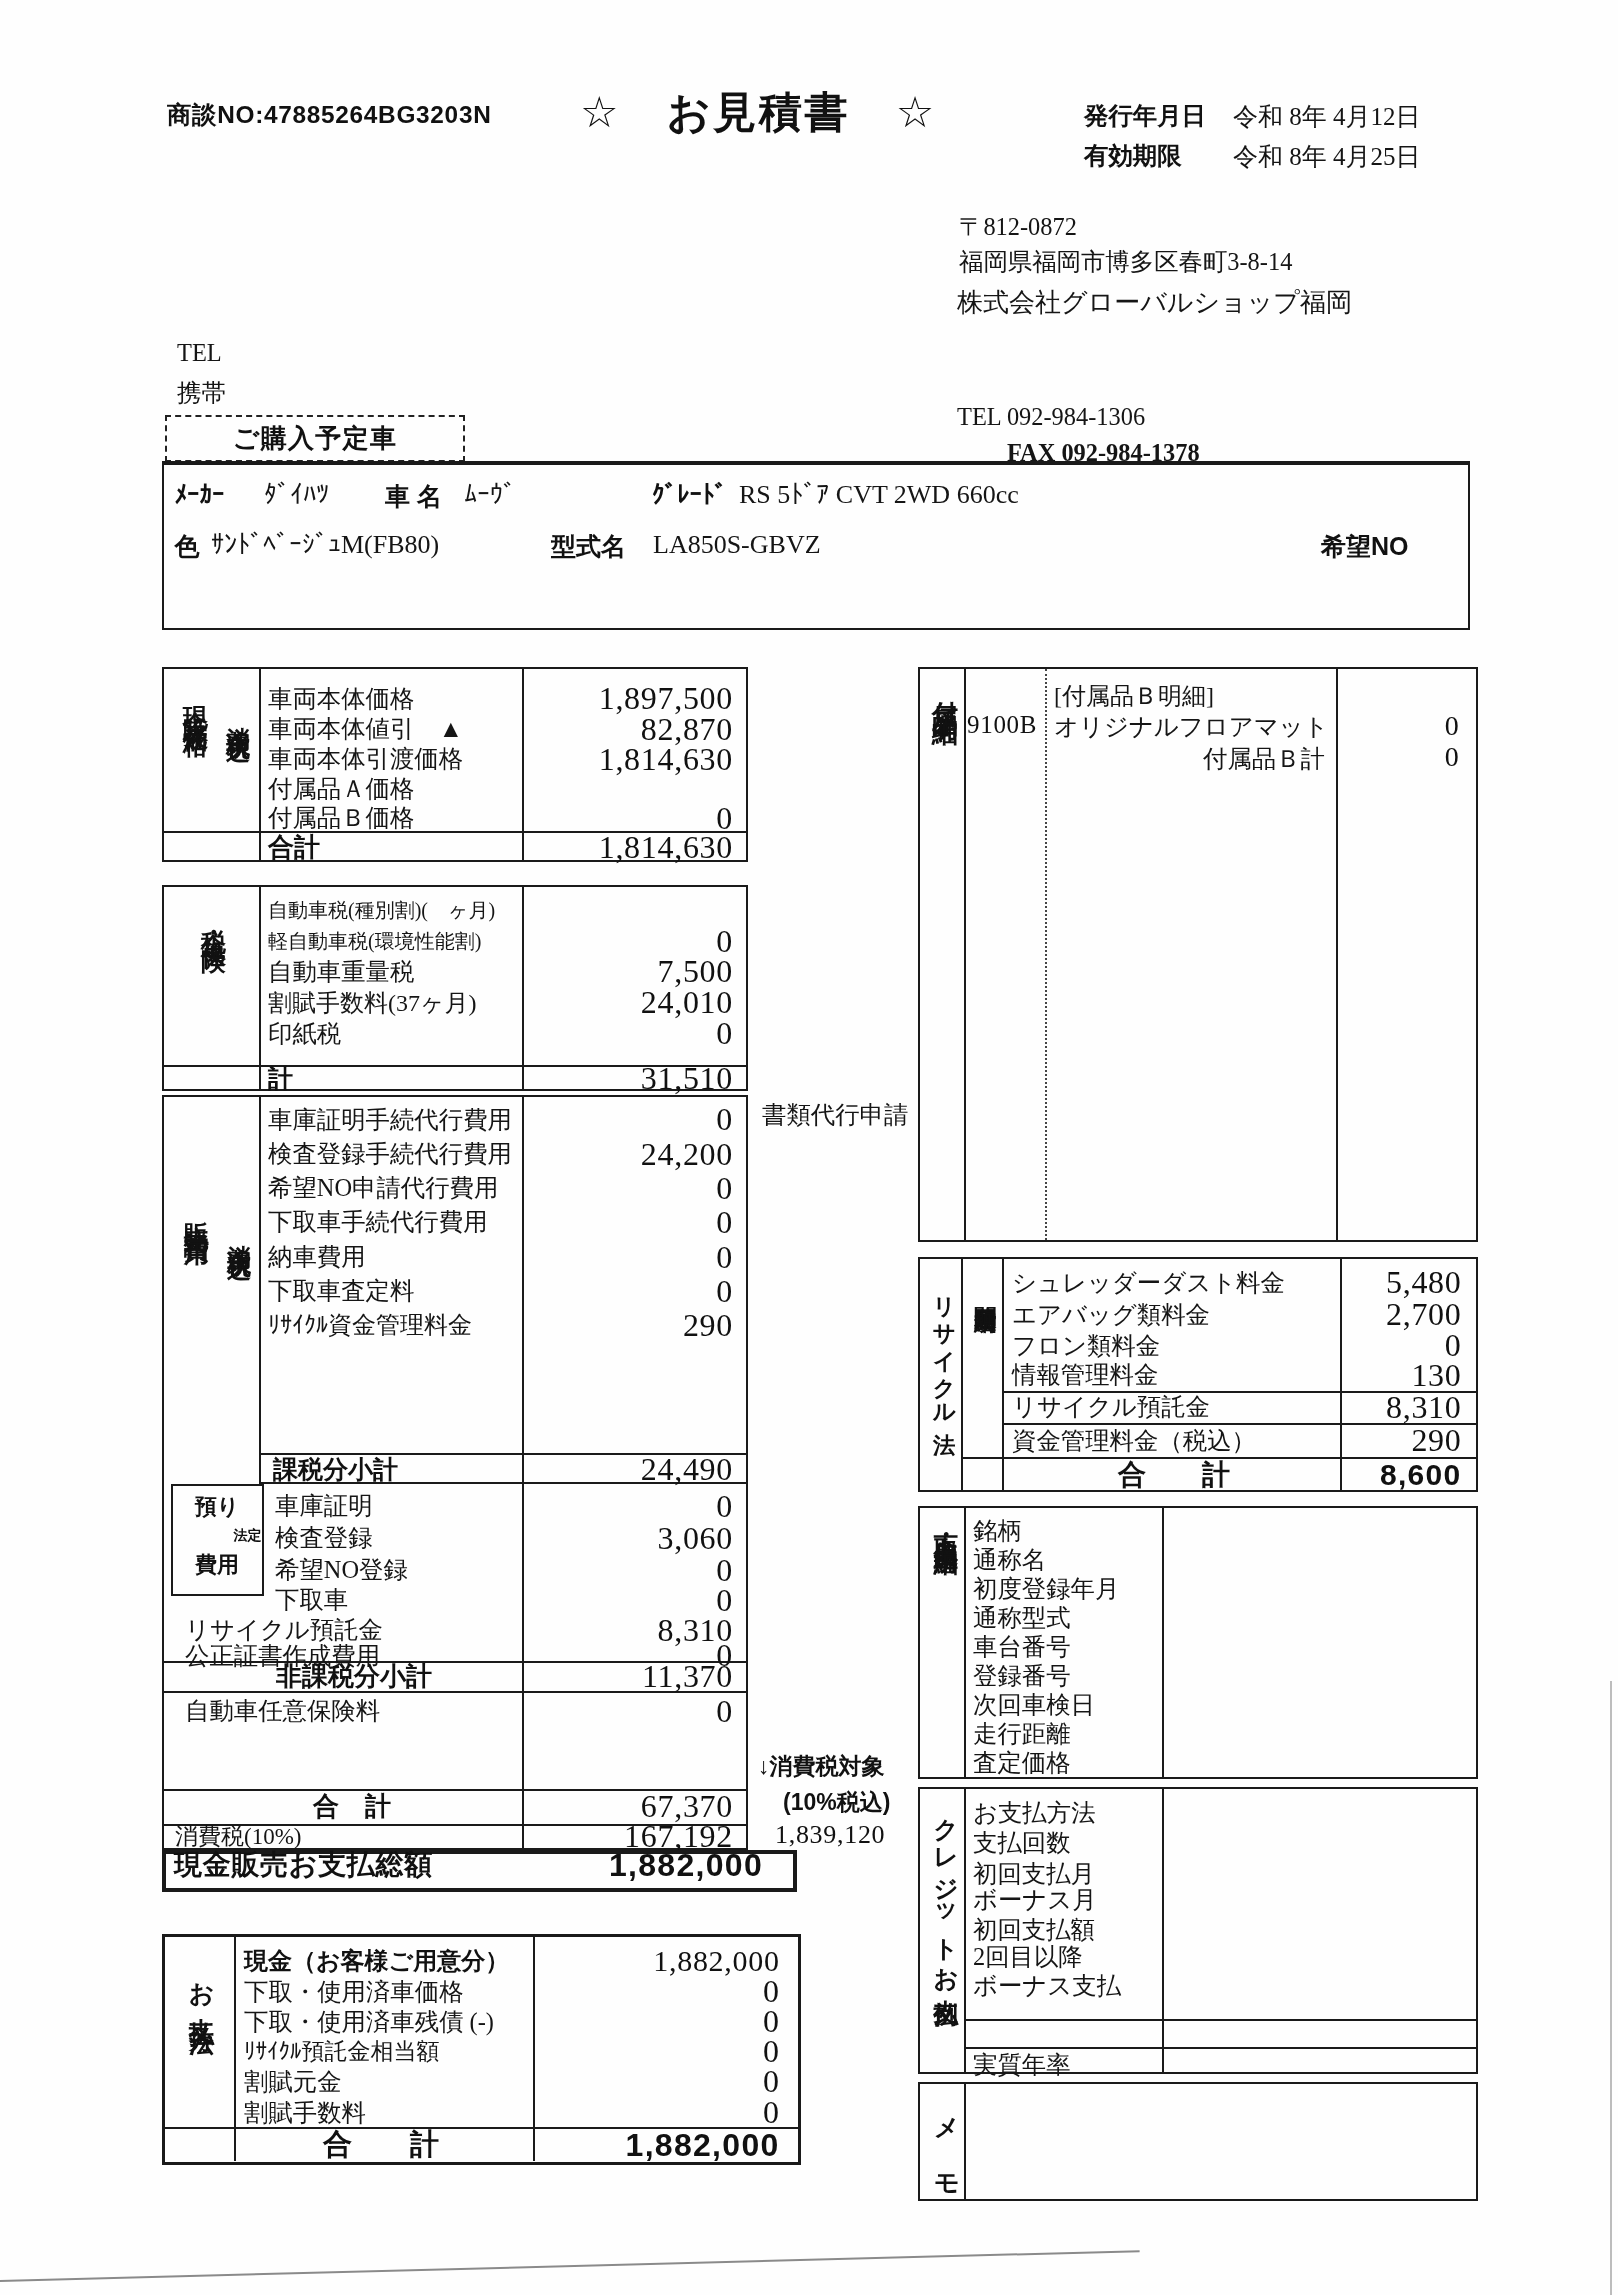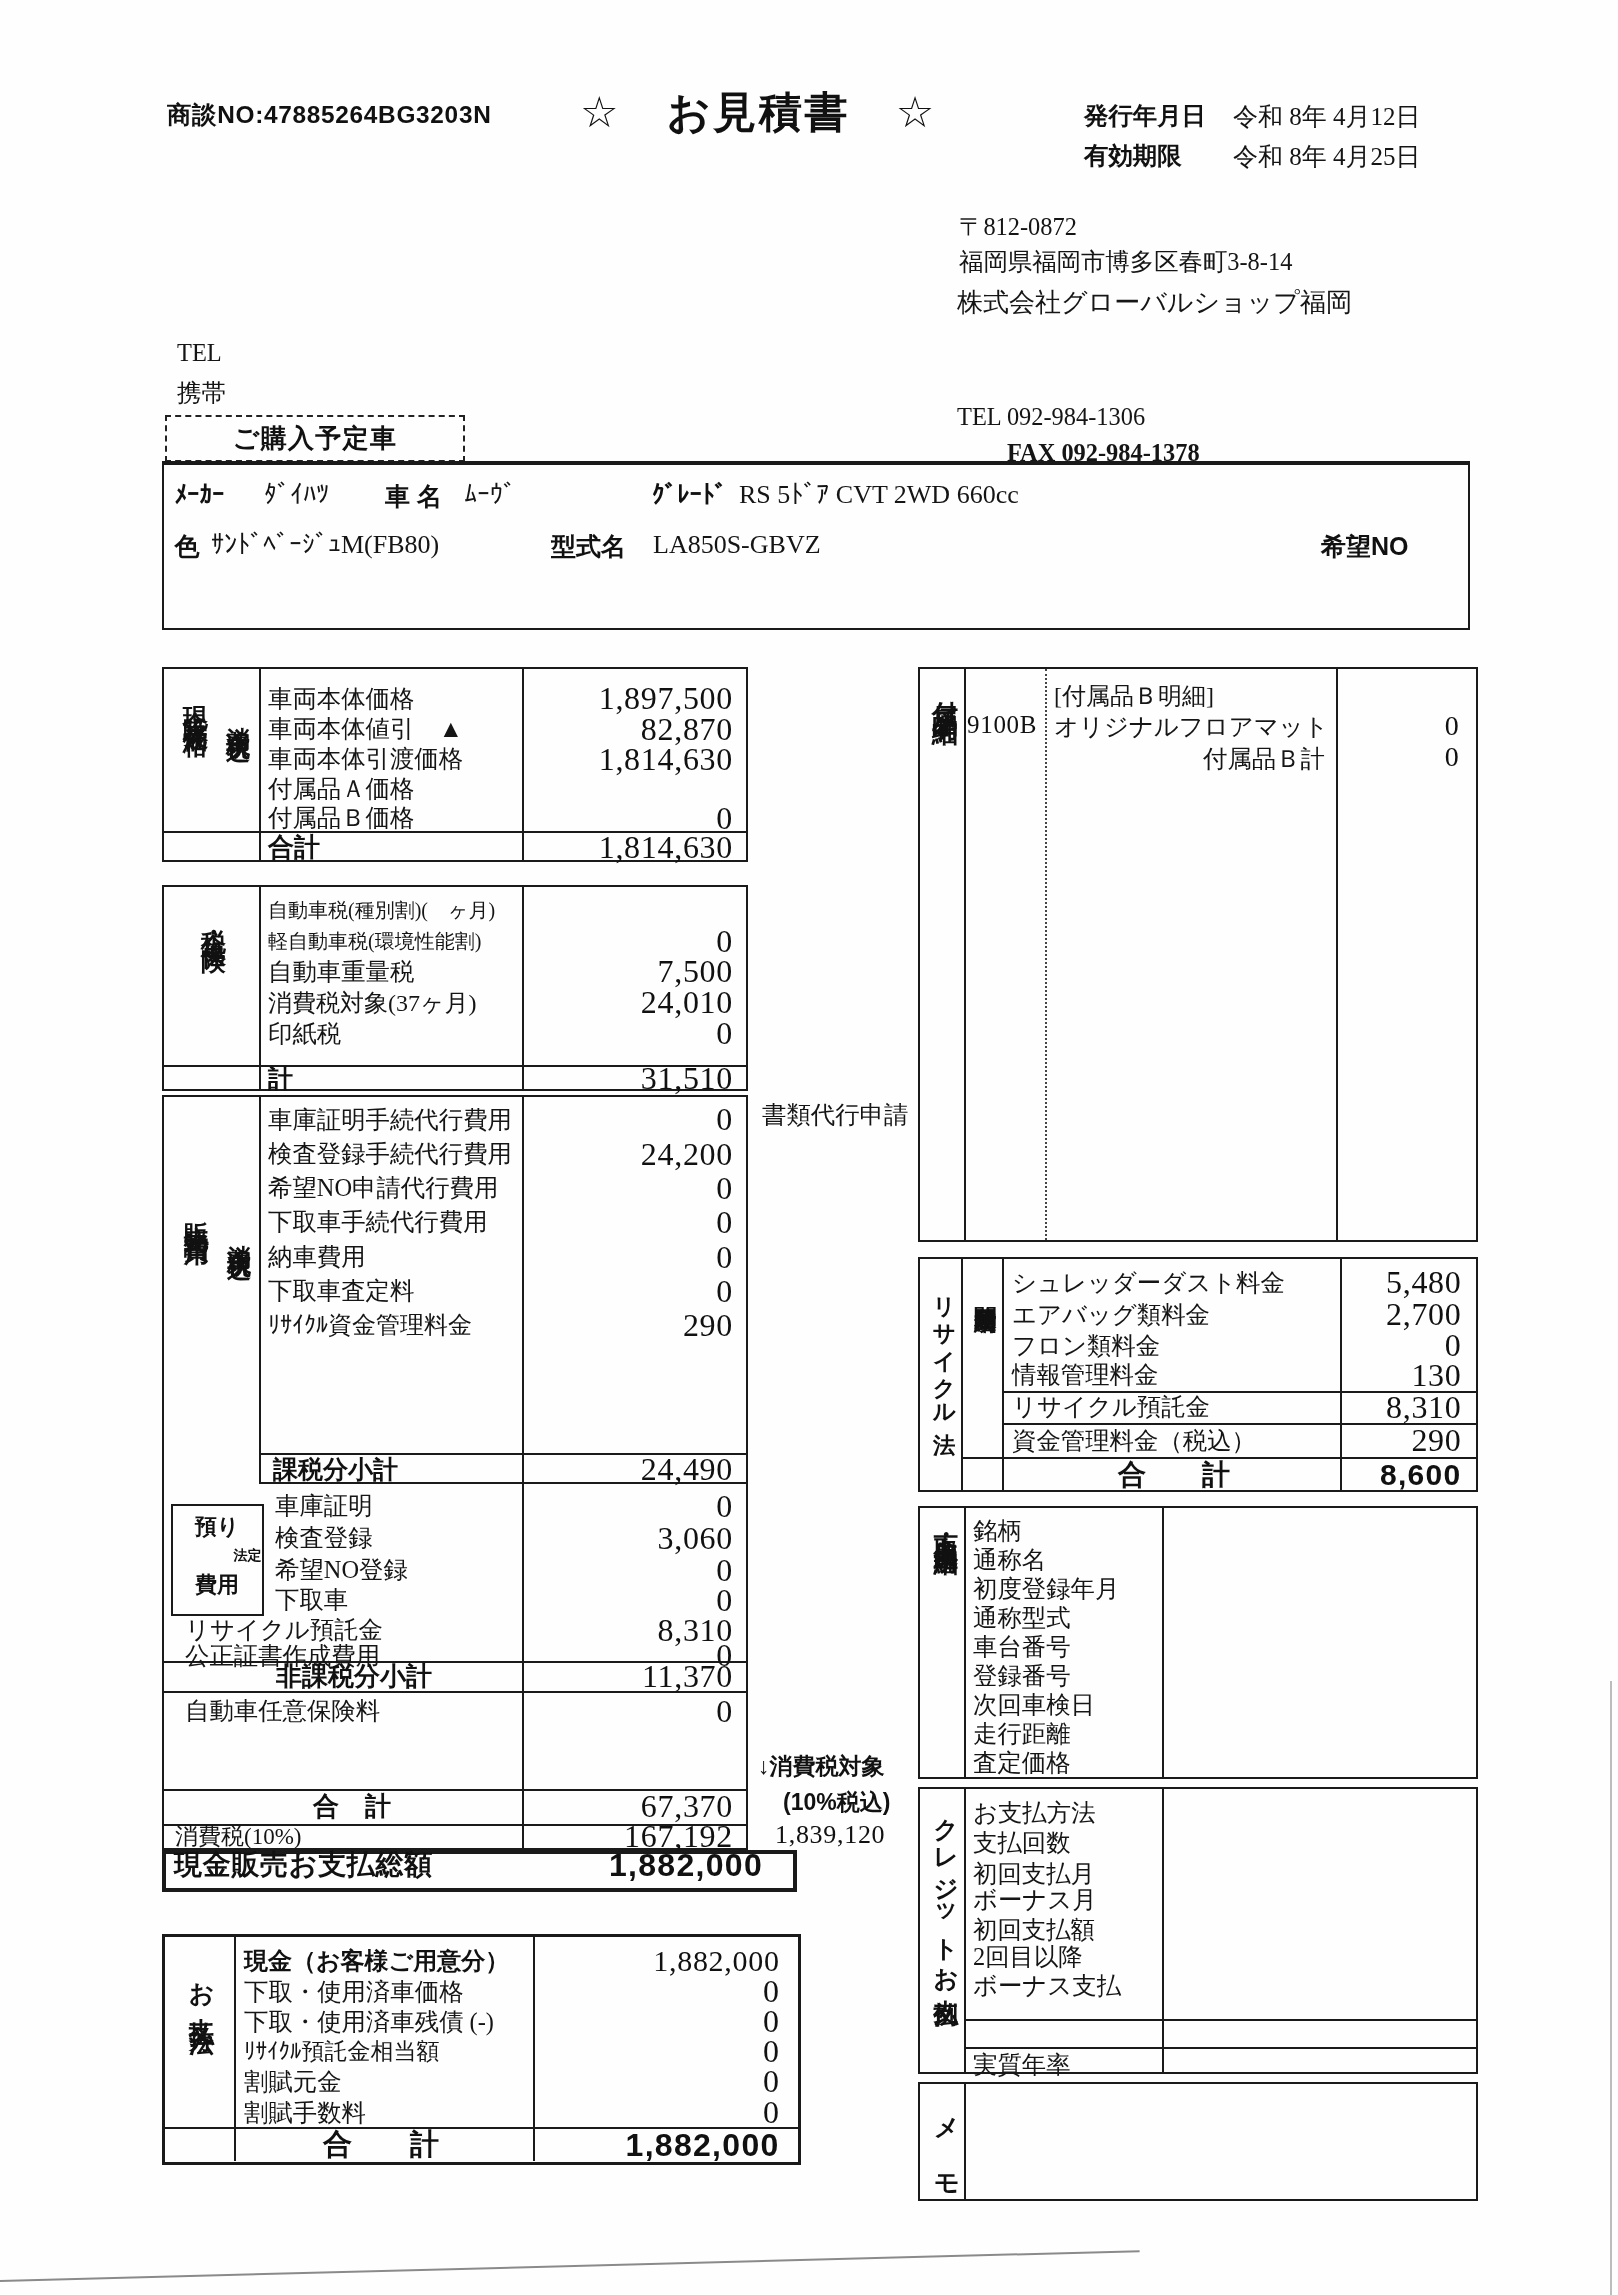--- a/index.html
+++ b/index.html
@@ -100,21 +100,21 @@
     </div>
     <div class="fr" style="left:104px;top:40px;right:13px;height:28px;">
       <span class="lbl" style="font-size:20px;">軽自動車税(環境性能割)</span>
       <span class="num">0</span>
     </div>
     <div class="fr" style="left:104px;top:70px;right:13px;height:29px;">
       <span class="lbl">自動車重量税</span>
       <span class="num">7,500</span>
     </div>
     <div class="fr" style="left:104px;top:101px;right:13px;height:29px;">
-      <span class="lbl" style="font-size:24px;">消費税対象(37ヶ月)</span>
+      <span class="lbl" style="font-size:24px;">割賦手数料(37ヶ月)</span>
       <span class="num">24,010</span>
     </div>
     <div class="fr" style="left:104px;top:132px;right:13px;height:29px;">
       <span class="lbl">印紙税</span>
       <span class="num">0</span>
     </div>
     <div class="fr" style="left:104px;top:179px;right:13px;height:24px;">
       <span class="goth" style="font-size:25px;">計</span>
       <span class="num">31,510</span>
     </div>
@@ -160,21 +160,21 @@
     <div class="fr" style="left:104px;top:212px;right:13px;height:32px;">
       <span class="lbl" style="font-size:24px;">ﾘｻｲｸﾙ資金管理料金</span>
       <span class="num">290</span>
     </div>
 
     <div class="fr" style="left:109px;top:358px;right:13px;height:28px;">
       <span class="goth" style="font-size:25px;">課税分小計</span>
       <span class="num">24,490</span>
     </div>
 
-    <div class="box" style="left:6.6px;top:387px;width:93px;height:112px;border-width:2px;text-align:center;margin-top:20px;">
+    <div class="box" style="left:6.6px;top:387px;width:93px;height:112px;border-width:2px;text-align:center;">
       <div class="goth" style="font-size:22px;line-height:1.62;margin-top:2.6px;">預り</div>
       <div class="goth" style="font-size:14px;line-height:1.62;text-align:right;">法定</div>
       <div class="goth" style="font-size:22px;line-height:1.62;">費用</div>
     </div>
 
     <div class="fr" style="left:111px;top:395px;right:13px;height:28px;">
       <span class="lbl">車庫証明</span>
       <span class="num">0</span>
     </div>
     <div class="fr" style="left:111px;top:427px;right:13px;height:28px;">

